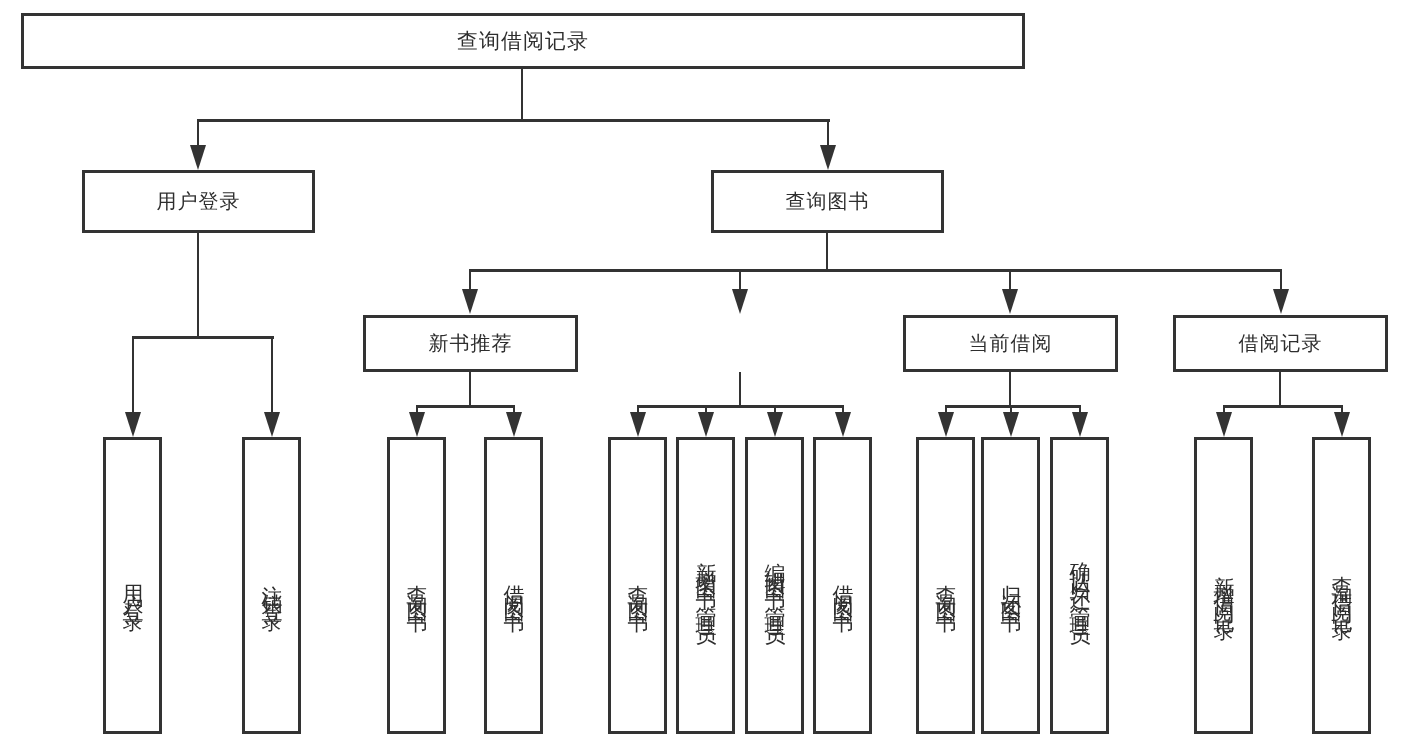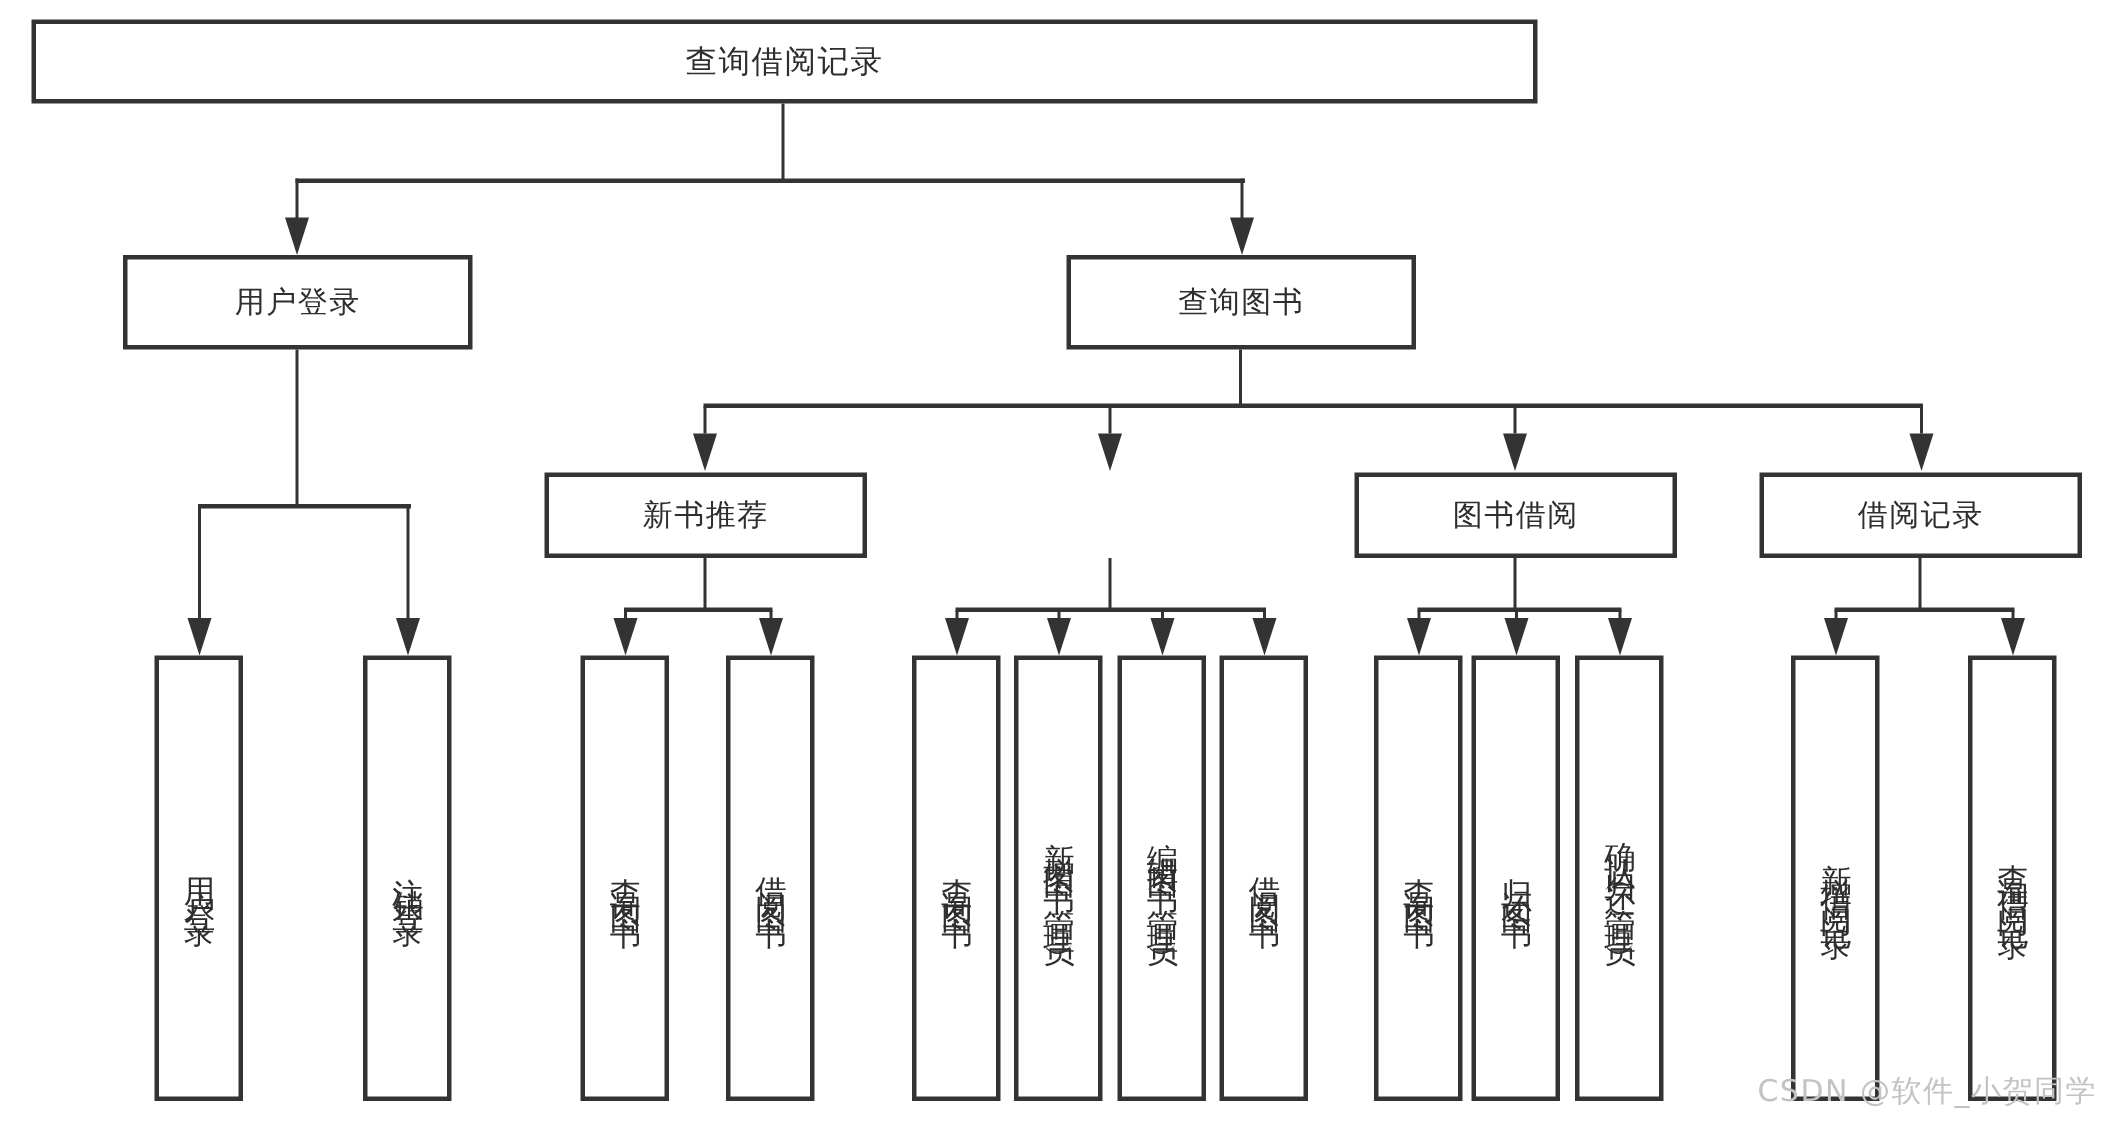--- a/index.html
+++ b/index.html
@@ -67,21 +67,21 @@
   <div class="vline" style="left:469px;top:271px;height:18px;"></div>
   <div class="arrow" style="left:462px;top:289px;"></div>
   <div class="vline" style="left:739px;top:271px;height:18px;"></div>
   <div class="arrow" style="left:732px;top:289px;"></div>
   <div class="vline" style="left:1009px;top:271px;height:18px;"></div>
   <div class="arrow" style="left:1002px;top:289px;"></div>
   <div class="vline" style="left:1280px;top:271px;height:18px;"></div>
   <div class="arrow" style="left:1273px;top:289px;"></div>
 
   <div class="box lvl3" style="left:363px;">新书推荐</div>
-  <div class="box lvl3" style="left:903px;">图书借阅</div>
+  <div class="box lvl3" style="left:903px;">当前借阅</div>
   <div class="box lvl3" style="left:1173px;">借阅记录</div>
 
   <div class="vline" style="left:469px;top:372px;height:35px;"></div>
   <div class="hline" style="left:416px;top:405px;width:99px;"></div>
   <div class="vline" style="left:416px;top:407px;height:10px;"></div>
   <div class="arrow" style="left:409px;top:412px;"></div>
   <div class="vline" style="left:513px;top:407px;height:10px;"></div>
   <div class="arrow" style="left:506px;top:412px;"></div>
 
   <div class="vline" style="left:739px;top:372px;height:35px;"></div>
@@ -148,15 +148,14 @@
       <span>确认归还（管理员）</span>
     </div>
 
   <div class="box leaf" style="left:1194px;">
       <span>新增借阅记录</span>
     </div>
   <div class="box leaf" style="left:1312px;">
       <span>查询借阅记录</span>
     </div>
 
-  <div class="watermark">CSDN @软件_小贺同学</div>
 
 </div>
 
 </body></html>

